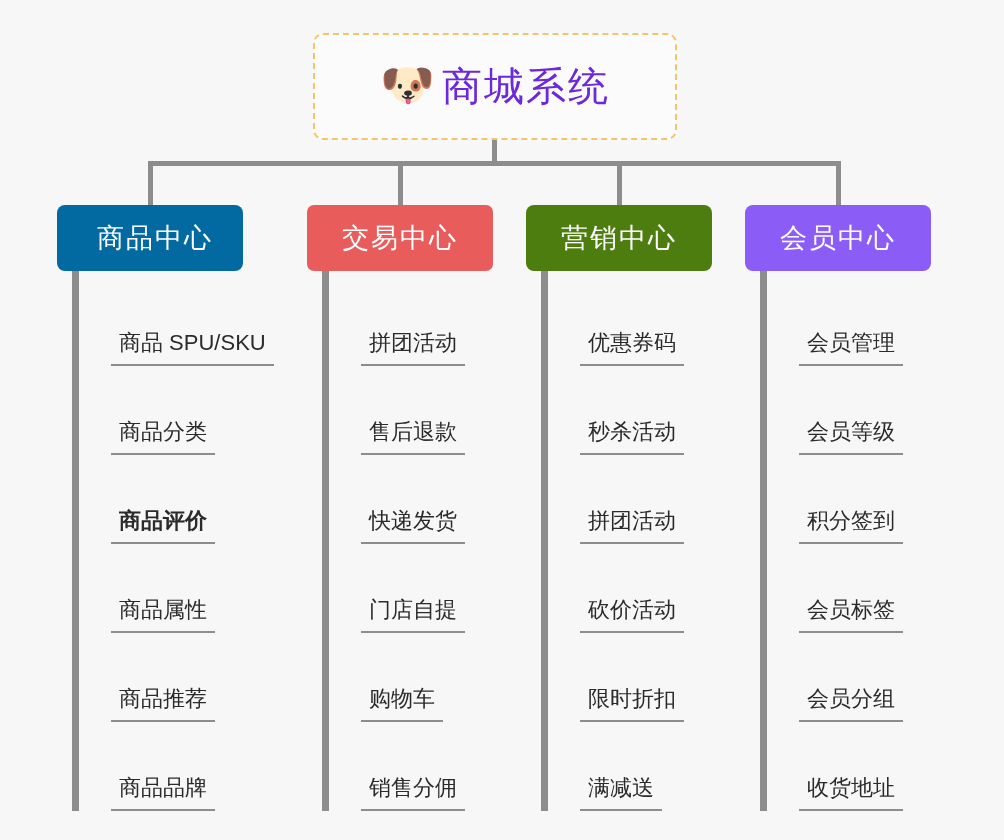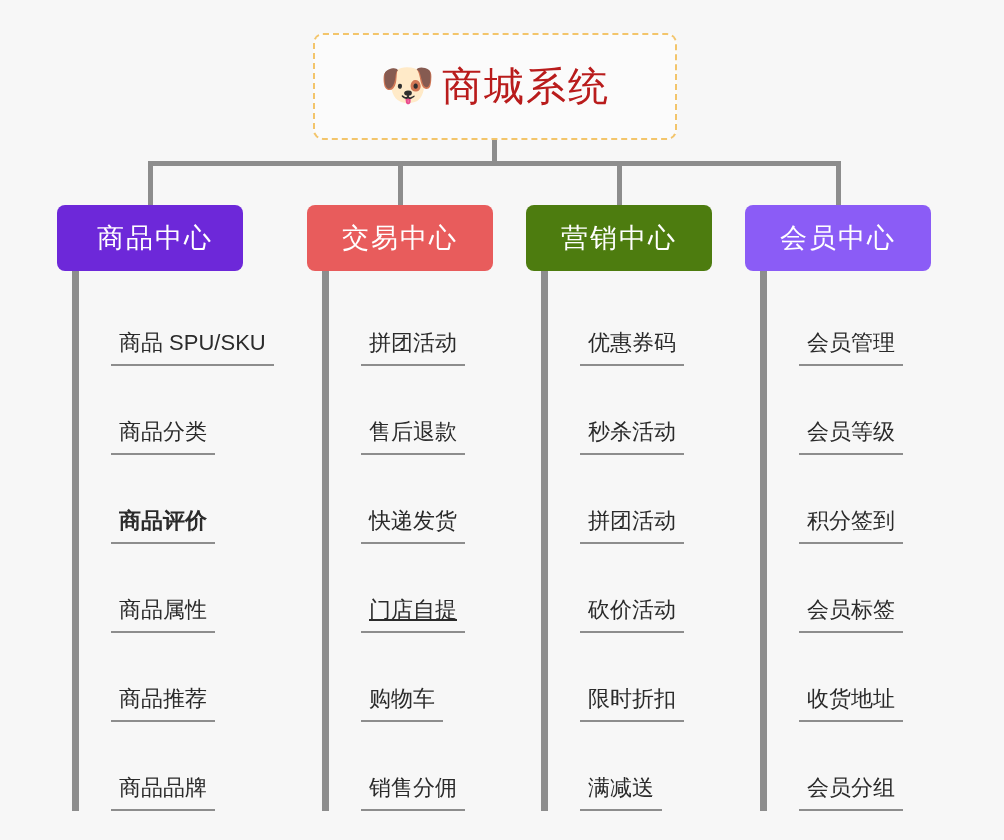--- a/index.html
+++ b/index.html
@@ -114,32 +114,32 @@
     border-bottom: 2px solid #8d8d8d;
   }
 </style>
 </head>
 <body style="background: rgb(247, 247, 247);">
 
 <div id="canvas">
 
   <div class="root-node" style="border-color: rgb(243, 197, 107); border-style: dashed;">
     <span class="root-emoji">🐶</span>
-    <span class="root-title" style="color: #b91c1c;">商城系统</span>
+    <span class="root-title" style="color: #6d28d9;">商城系统</span>
   </div>
 
   <div class="stem-root" style="background: rgb(141, 141, 141);"></div>
   <div class="busbar" style="background: rgb(141, 141, 141);"></div>
   <div class="drop" style="left: 148px; background: rgb(141, 141, 141);"></div>
   <div class="drop" style="left: 398px; background: rgb(141, 141, 141);"></div>
   <div class="drop" style="left: 617px; background: rgb(141, 141, 141);"></div>
   <div class="drop" style="left: 836px; background: rgb(141, 141, 141);"></div>
 
   <div class="branch" style="left:57px">
-    <div class="branch-header" style="background: #6d28d9; padding-left: 10px;">
+    <div class="branch-header" style="background: #0369a1; padding-left: 10px;">
       <span>商品中心</span>
     </div>
     <div class="leaf-list" style="border-left-color: rgb(141, 141, 141);">
       <div class="leaf">
           <span class="leaf-label" style="border-bottom-color: rgb(141, 141, 141);">商品 SPU/SKU</span>
         </div>
       <div class="leaf">
           <span class="leaf-label" style="border-bottom-color: rgb(141, 141, 141);">商品分类</span>
         </div>
       <div class="leaf">
@@ -151,35 +151,35 @@
       <div class="leaf">
           <span class="leaf-label" style="border-bottom-color: rgb(141, 141, 141);">商品推荐</span>
         </div>
       <div class="leaf">
           <span class="leaf-label" style="border-bottom-color: rgb(141, 141, 141);">商品品牌</span>
         </div>
     </div>
   </div>
 
   <div class="branch" style="left:307px">
-    <div class="branch-header" style="background: rgb(232, 92, 92);">
+    <div class="branch-header" style="background: rgb(232, 92, 92); border-radius: 7px;">
       <span>交易中心</span>
     </div>
     <div class="leaf-list" style="border-left-color: rgb(141, 141, 141);">
       <div class="leaf">
           <span class="leaf-label" style="border-bottom-color: rgb(141, 141, 141);">拼团活动</span>
         </div>
       <div class="leaf">
           <span class="leaf-label" style="border-bottom-color: rgb(141, 141, 141);">售后退款</span>
         </div>
       <div class="leaf">
           <span class="leaf-label" style="border-bottom-color: rgb(141, 141, 141);">快递发货</span>
         </div>
       <div class="leaf">
-          <span class="leaf-label" style="border-bottom-color: rgb(141, 141, 141); text-decoration: underline;">门店自提</span>
+          <span class="leaf-label" style="border-bottom-color: rgb(141, 141, 141);">门店自提</span>
         </div>
       <div class="leaf">
           <span class="leaf-label" style="border-bottom-color: rgb(141, 141, 141);">购物车</span>
         </div>
       <div class="leaf">
           <span class="leaf-label" style="border-bottom-color: rgb(141, 141, 141);">销售分佣</span>
         </div>
     </div>
   </div>
 
@@ -220,21 +220,21 @@
       <div class="leaf">
           <span class="leaf-label" style="border-bottom-color: rgb(141, 141, 141);">会员等级</span>
         </div>
       <div class="leaf">
           <span class="leaf-label" style="border-bottom-color: rgb(141, 141, 141);">积分签到</span>
         </div>
       <div class="leaf">
           <span class="leaf-label" style="border-bottom-color: rgb(141, 141, 141);">会员标签</span>
         </div>
       <div class="leaf">
+          <span class="leaf-label" style="border-bottom-color: rgb(141, 141, 141);">会员分组</span>
+        </div>
+      <div class="leaf">
           <span class="leaf-label" style="border-bottom-color: rgb(141, 141, 141);">收货地址</span>
         </div>
-      <div class="leaf">
-          <span class="leaf-label" style="border-bottom-color: rgb(141, 141, 141);">会员分组</span>
-        </div>
     </div>
   </div>
 
 </div>
 
 </body></html>

